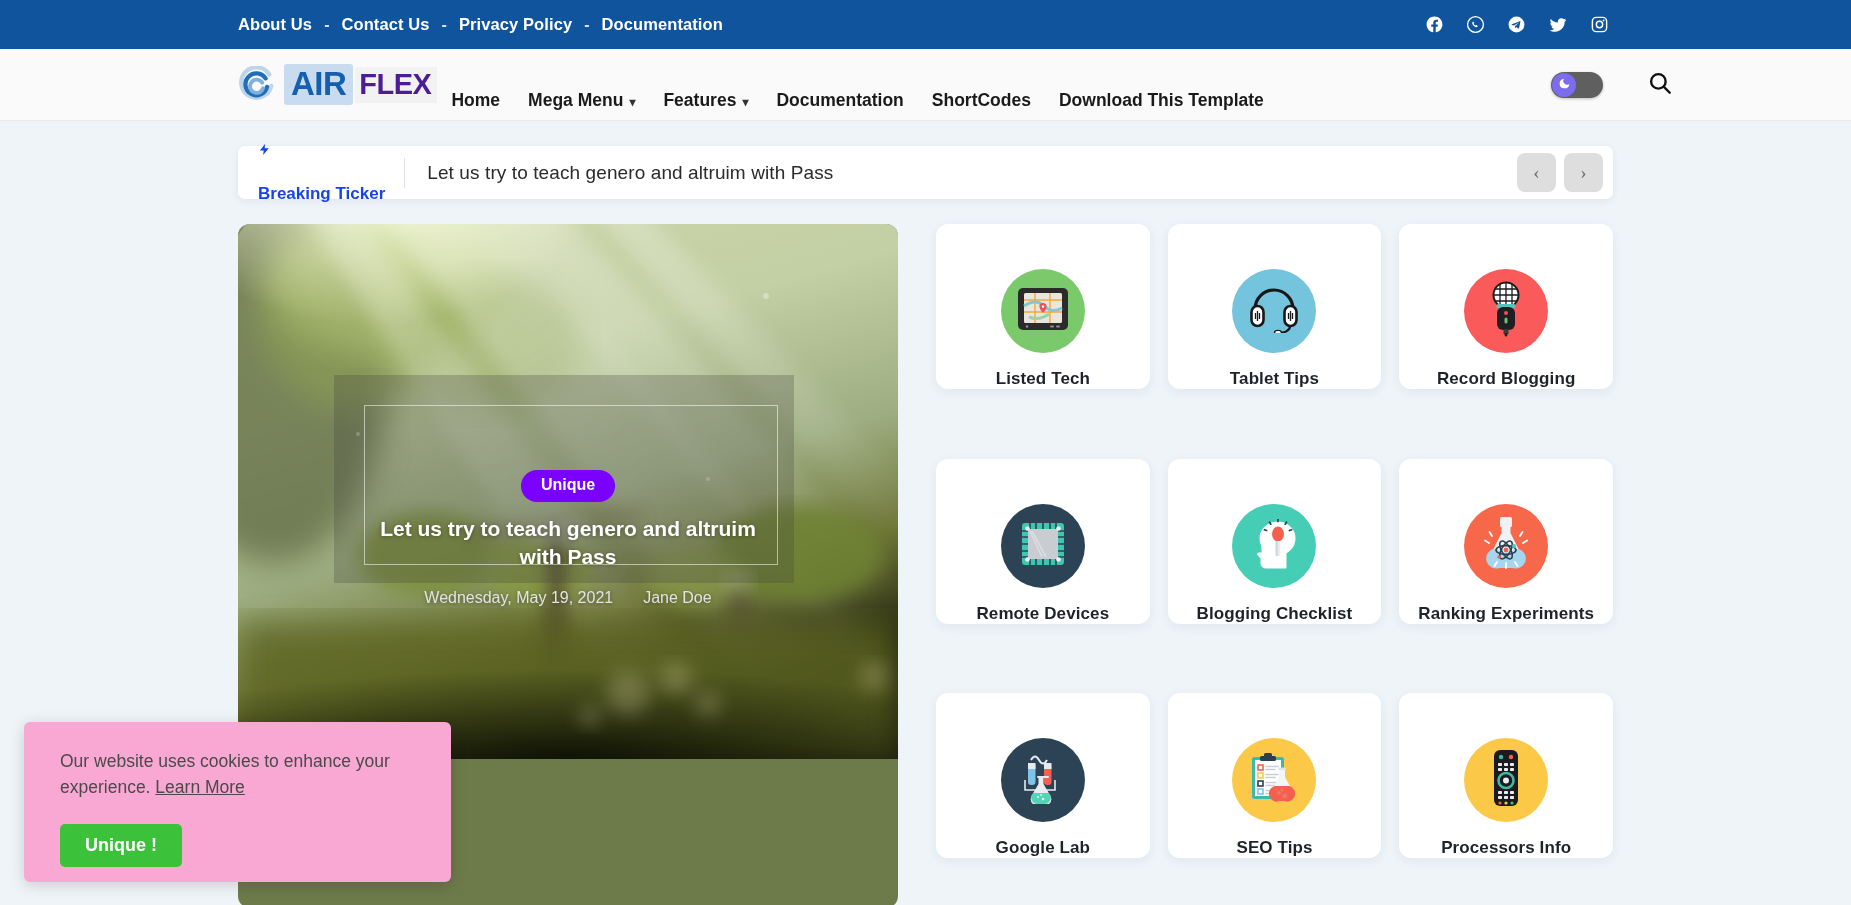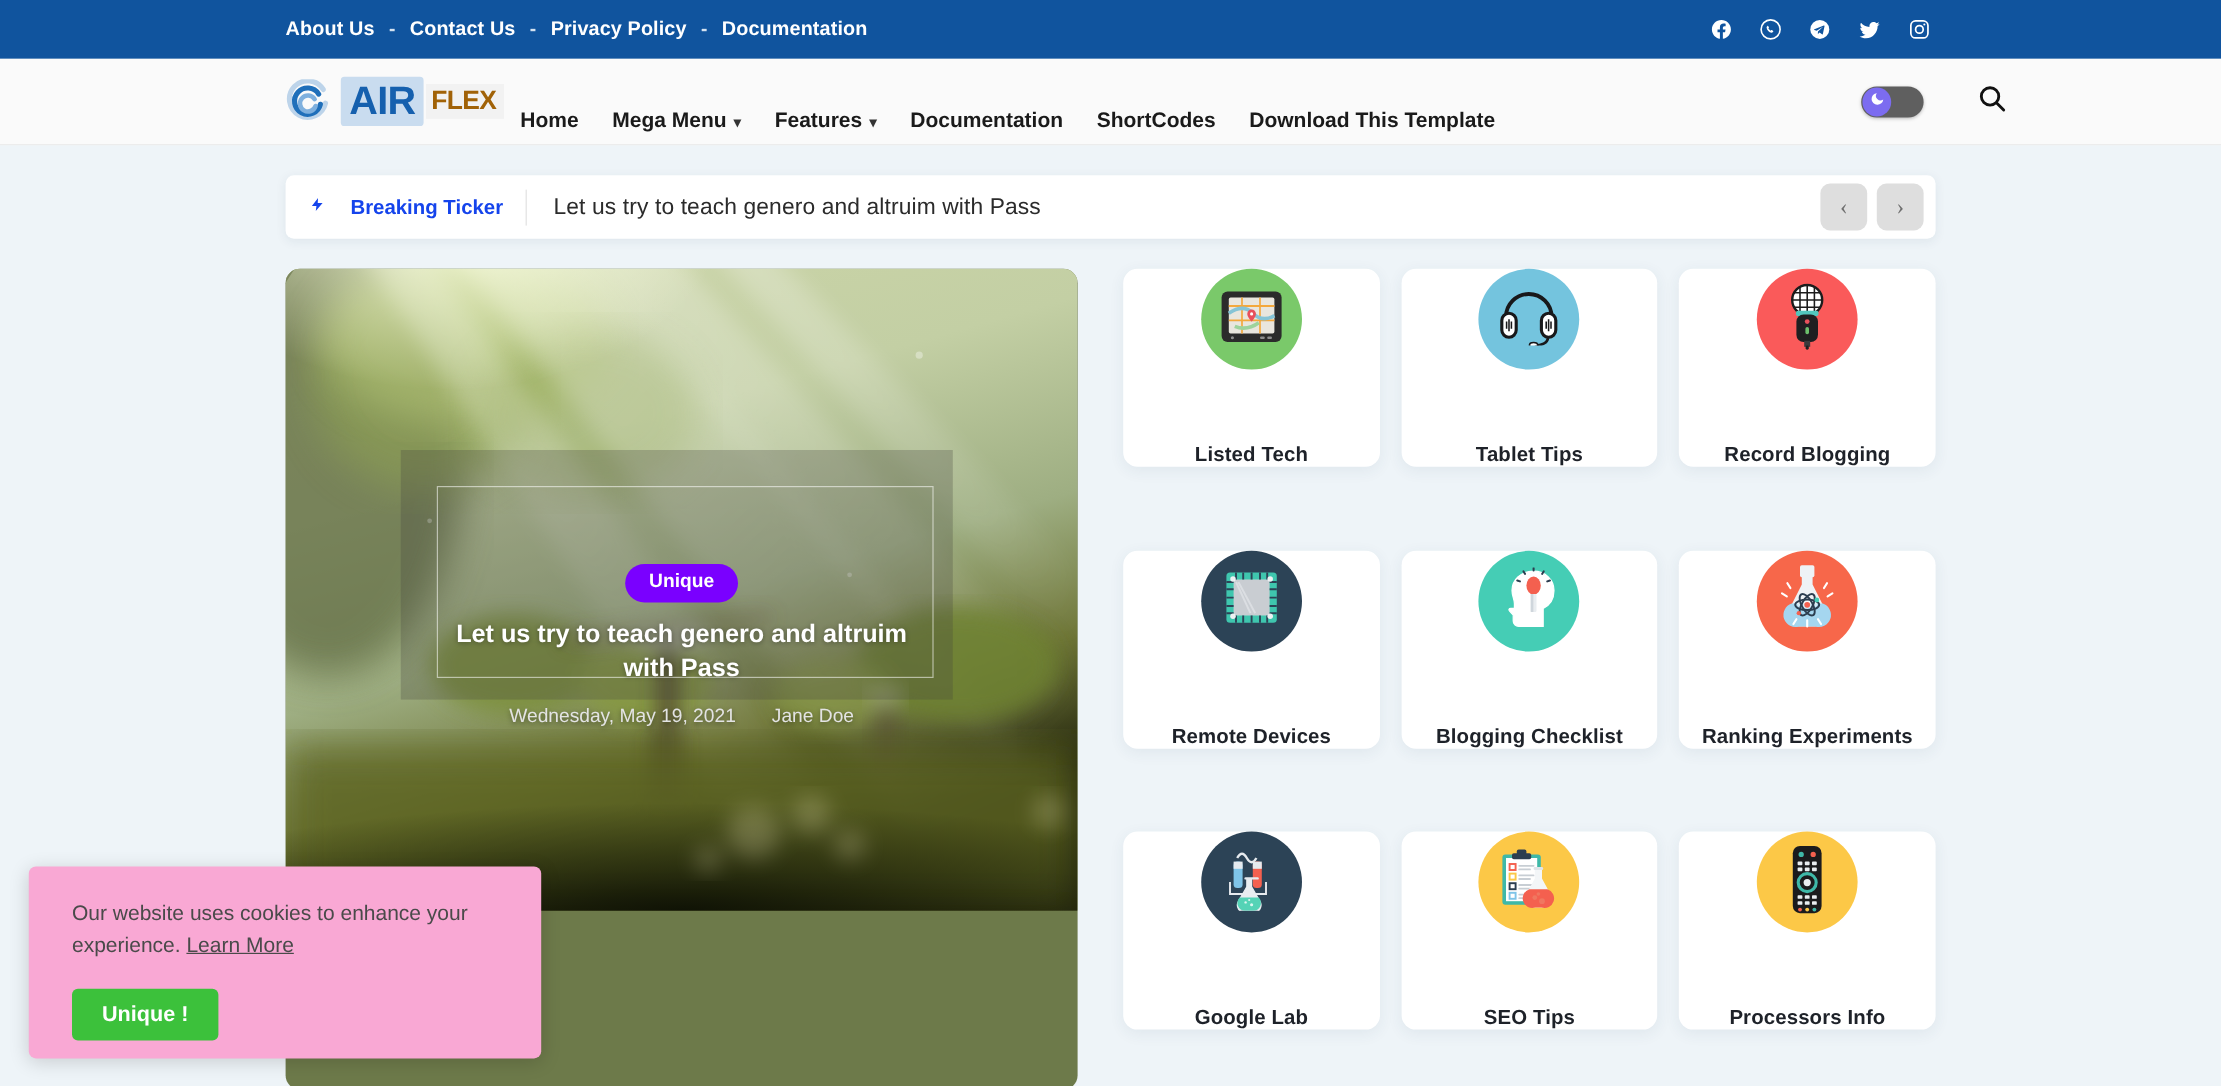--- a/index.html
+++ b/index.html
@@ -48,21 +48,21 @@
     text-align: right;
   }
   .logo { display: flex; align-items: center; gap: 2px; }
   .logo-mark { width: 38px; height: 38px; margin-right: 6px; }
   .logo-air {
     font-size: 33px; font-weight: 800; color: #1560ae;
     background: #c9dcef; padding: 1px 7px 2px 7px; letter-spacing: -.5px;
     border-radius: 3px;
   }
   .logo-flex {
-    font-size: 22px; font-weight: 800; color: #a16207;
+    font-size: 29px; font-weight: 800; color: #4c1d95;
     background: #f2f2f2; padding: 1px 6px 2px 4px; letter-spacing: -.5px;
   }
   .nav { display: flex; align-items: center; gap: 28px; margin-left: 14px; margin-top: 32px; }
   .nav-item {
     font-size: 17.5px; font-weight: 700; color: #1a1a1a;
     display: flex; align-items: center; gap: 6px; cursor: pointer;
     white-space: nowrap;
   }
   .caret { font-size: 12px; color: #333; line-height: 1; position: relative; top: 1px; }
   .header-right {
@@ -90,22 +90,22 @@
     margin-top: 25px;
     height: 53px;
     background: #fff;
     border-radius: 7px;
     display: flex; align-items: center;
     padding: 0 10px 0 20px;
     box-shadow: 0 2px 9px rgba(30,60,90,.07);
   }
   .ticker-label {
     color: #1544ec; font-weight: 800; font-size: 17px;
-    display: flex; align-items: center; gap: 21px;
-    white-space: nowrap; padding-right: 19px;
+    display: flex; gap: 21px;
+    white-space: nowrap; padding-right: 19px; flex-direction: column;
   }
   .ticker-divider { width: 1px; height: 30px; background: #e2e2e2; }
   .ticker-text {
     font-size: 19px; color: #2b2b2b; padding-left: 22px;
     letter-spacing: .1px;
   }
   .ticker-arrows { margin-left: auto; display: flex; gap: 8px; }
   .tick-arrow {
     width: 39px; height: 39px; border-radius: 8px;
     background: #dedede; color: #6e6e6e;
@@ -175,21 +175,21 @@
   
   .cards {
     display: grid;
     grid-template-columns: repeat(3, 1fr);
     gap: 20px 18px;
   }
   .card {
     background: #fff; border-radius: 12px;
     height: 165px;
     display: flex; flex-direction: column;
-    align-items: center; justify-content: space-between;
+    align-items: center; justify-content: flex-end;
     box-shadow: 0 3px 12px rgba(40,70,100,.07);
     cursor: pointer;
   }
   .card-icon {
     width: 84px; height: 84px; border-radius: 50%;
     display: flex; align-items: center; justify-content: center;
     margin-bottom: 16px;
   }
   .card-label {
     font-size: 17px; font-weight: 700; color: #1e2229;

